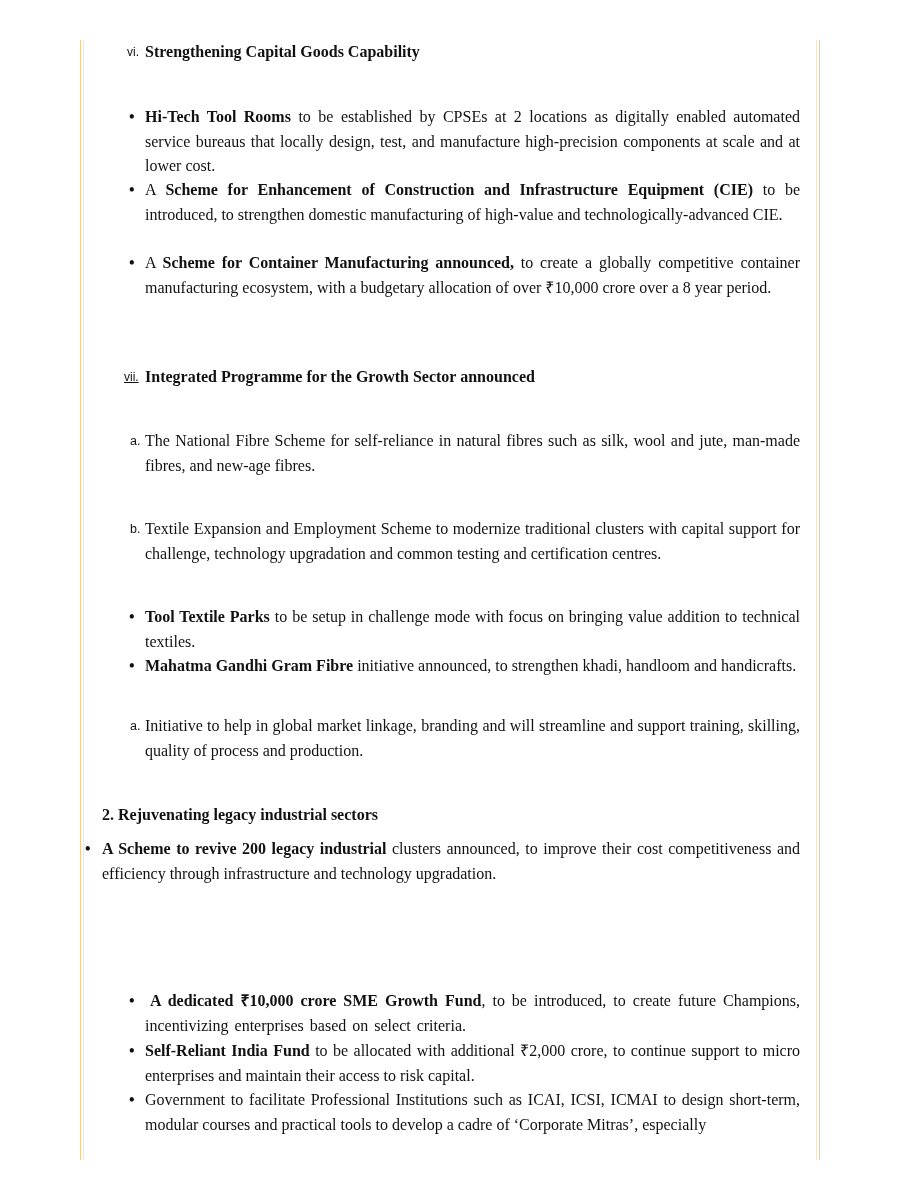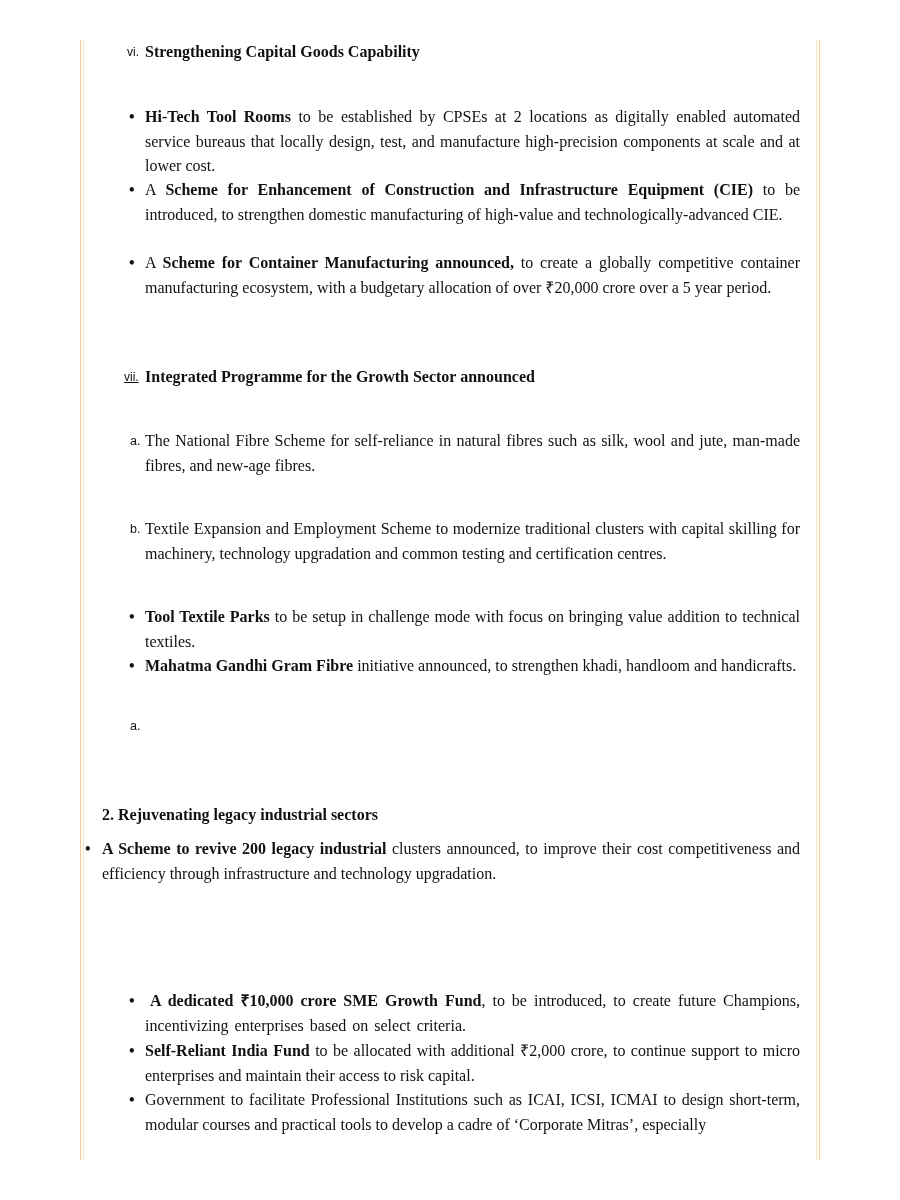--- a/index.html
+++ b/index.html
@@ -99,50 +99,51 @@
     <b>Hi-Tech Tool Rooms</b><span> to be established by CPSEs at 2 locations as digitally enabled automated service bureaus that locally design, test, and manufacture high-precision components at scale and at lower cost.</span>
   </div>
 
   <div class="block" style="top:178px;">
     <span class="bullet">•</span>
     <span>A </span><b>Scheme for Enhancement of Construction and Infrastructure Equipment (CIE)</b><span> to be introduced, to strengthen domestic manufacturing of high-value and technologically-advanced CIE.</span>
   </div>
 
   <div class="block" style="top:251px;">
     <span class="bullet">•</span>
-    <span>A </span><b>Scheme for Container Manufacturing announced,</b><span> to create a globally competitive container manufacturing ecosystem, with a budgetary allocation of over ₹20,000 crore over a 5 year period.</span>
+    <span>A </span><b>Scheme for Container Manufacturing announced,</b><span> to create a globally competitive container manufacturing ecosystem, with a budgetary allocation of over ₹10,000 crore over a 8 year period.</span>
   </div>
 
   <div class="block heading" style="top:365px;">
     <span class="marker roman" style="left:-21px;text-decoration:underline;">vii.</span>
     <span>Integrated Programme for the Growth Sector announced</span>
   </div>
 
   <div class="block" style="top:429px;">
     <span class="marker alpha">a.</span>
     <span>The National Fibre Scheme for self-reliance in natural fibres such as silk, wool and jute, man-made fibres, and new-age fibres.</span>
   </div>
 
   <div class="block" style="top:517px;">
     <span class="marker alpha">b.</span>
-    <span>Textile Expansion and Employment Scheme to modernize traditional clusters with capital skilling for machinery, technology upgradation and common testing and certification centres.</span>
+    <span>Textile Expansion and Employment Scheme to modernize traditional clusters with capital support for challenge, technology upgradation and common testing and certification centres.</span>
   </div>
 
   <div class="block" style="top:605px;">
     <span class="bullet">•</span>
     <b>Tool Textile Parks</b><span> to be setup in challenge mode with focus on bringing value addition to technical textiles.</span>
   </div>
 
   <div class="block" style="top:654px;">
     <span class="bullet">•</span>
     <b>Mahatma Gandhi Gram Fibre</b><span> initiative announced, to strengthen khadi, handloom and handicrafts.</span>
   </div>
 
   <div class="block" style="top:714px;">
     <span class="marker alpha">a.</span>
+    <span>Initiative to help in global market linkage, branding and will streamline and support training, skilling, quality of process and production.</span>
   </div>
 
   <div class="block wide heading" style="top:803px;">
     <span>2. Rejuvenating legacy industrial sectors</span>
   </div>
 
   <div class="block wide" style="top:837px;">
     <span class="bullet">•</span>
     <b>A Scheme to revive 200 legacy industrial</b><span> clusters announced, to improve their cost competitiveness and efficiency through infrastructure and technology upgradation.</span>
   </div>

